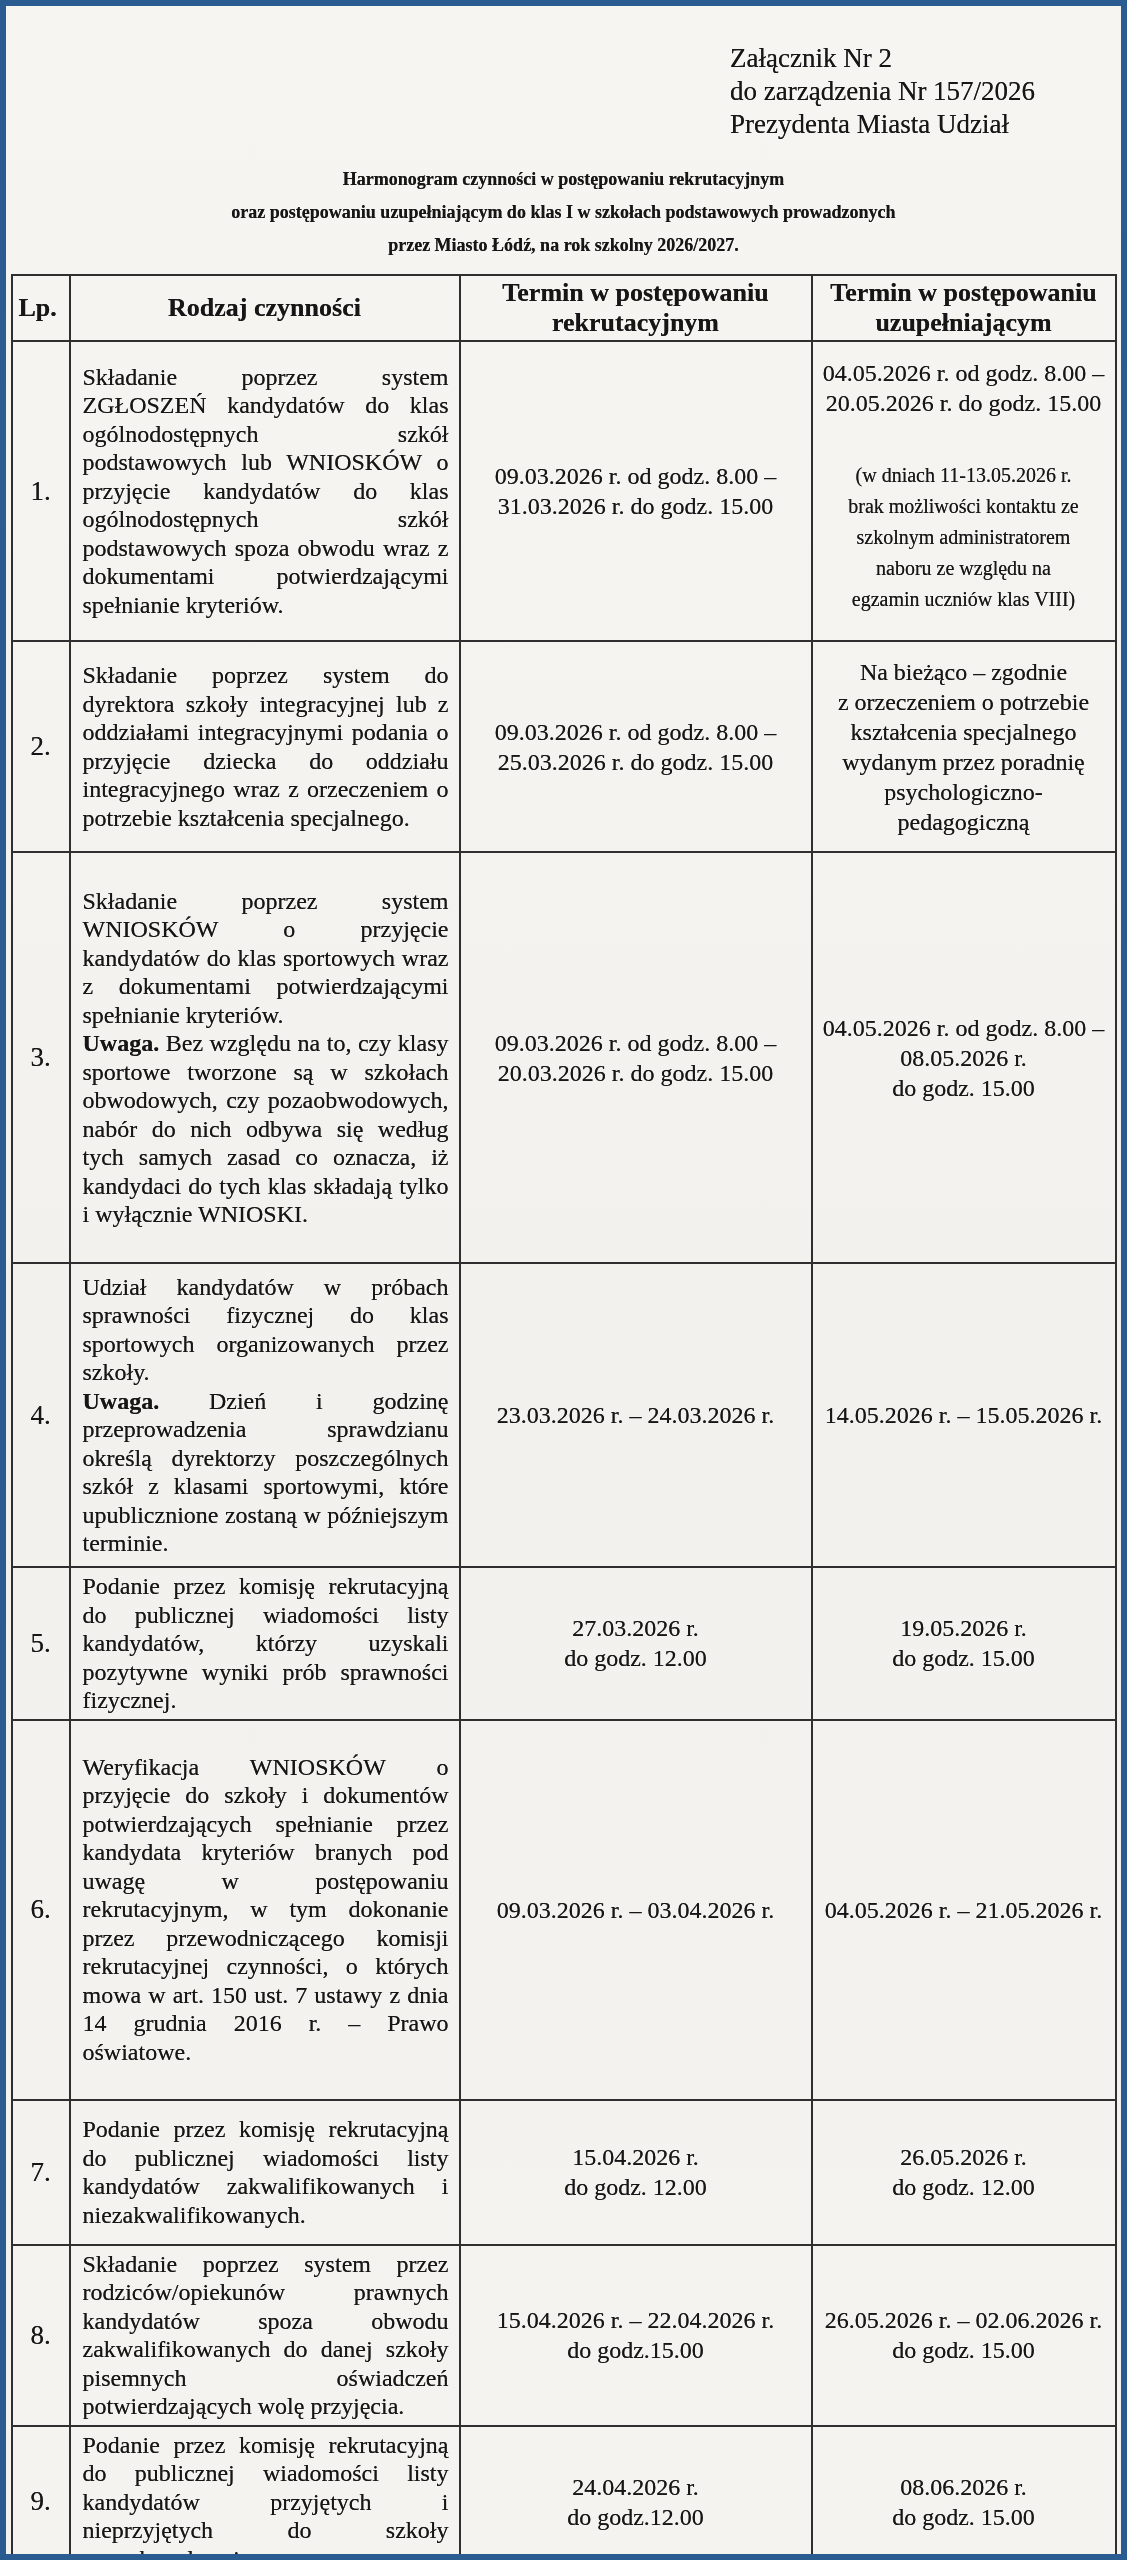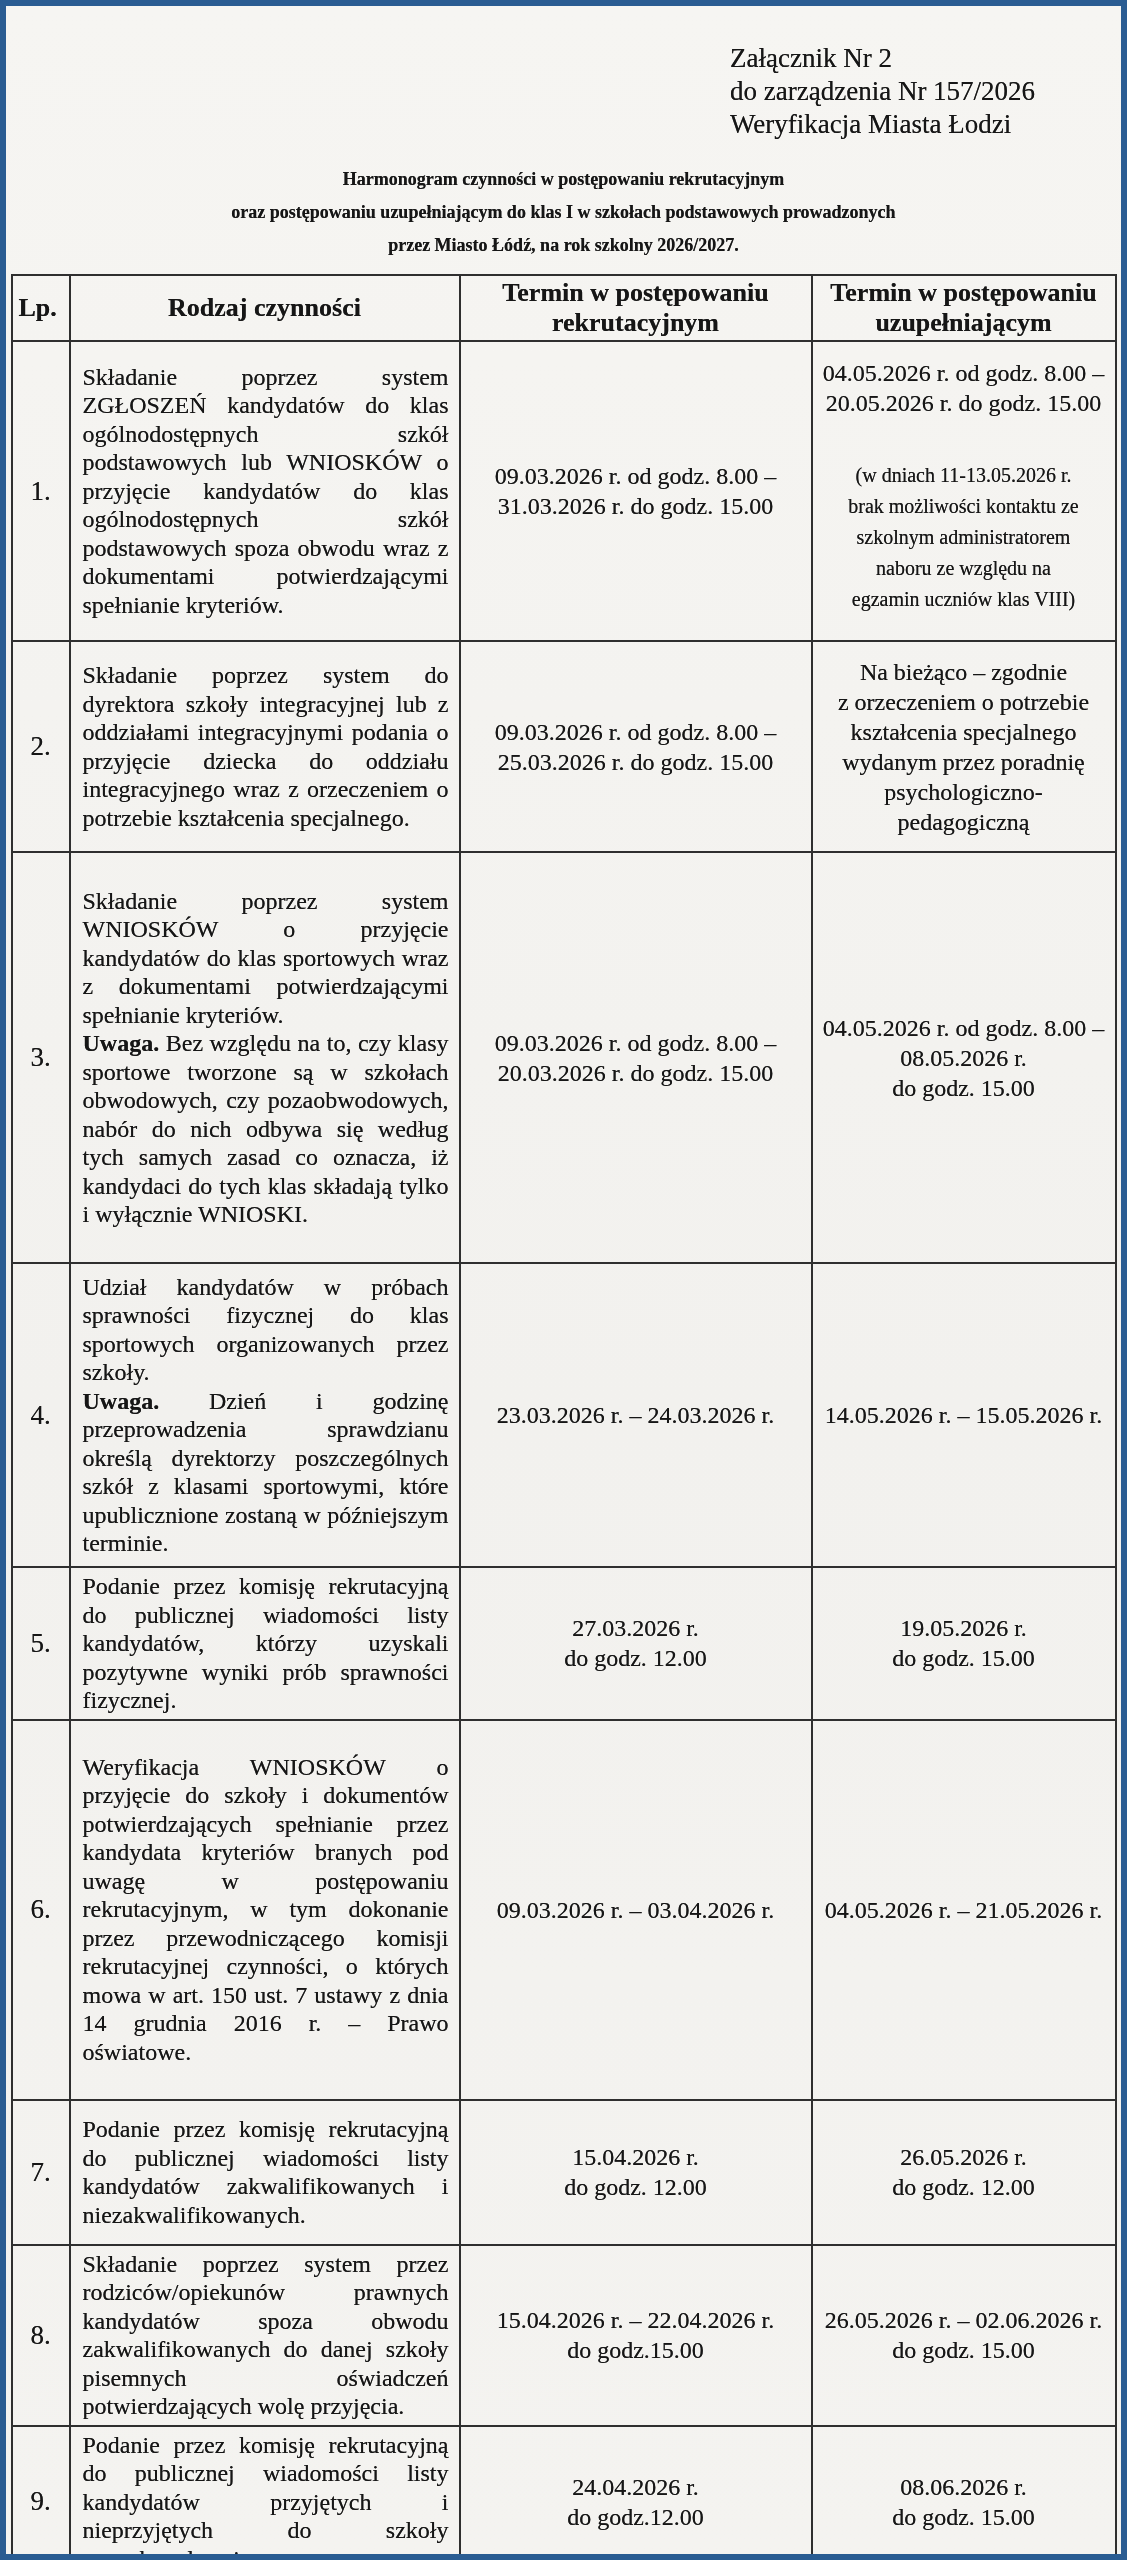--- a/index.html
+++ b/index.html
@@ -82,21 +82,21 @@
   tr.row-1 td.sup-cell{vertical-align:top;padding-top:16px;}
 </style>
 </head>
 <body>
 
 <div class="page">
 
   <div class="attachment ink">
     <div>Załącznik Nr 2</div>
     <div>do zarządzenia Nr 157/2026</div>
-    <div>Weryfikacja Miasta Łodzi</div>
+    <div>Prezydenta Miasta Udział</div>
   </div>
 
   <div class="doc-title ink">
     <div>Harmonogram czynności w postępowaniu rekrutacyjnym</div>
     <div>oraz postępowaniu uzupełniającym do klas I w szkołach podstawowych prowadzonych</div>
     <div>przez Miasto Łódź, na rok szkolny 2026/2027.</div>
   </div>
 
   <table class="tbl ink">
     <colgroup>

